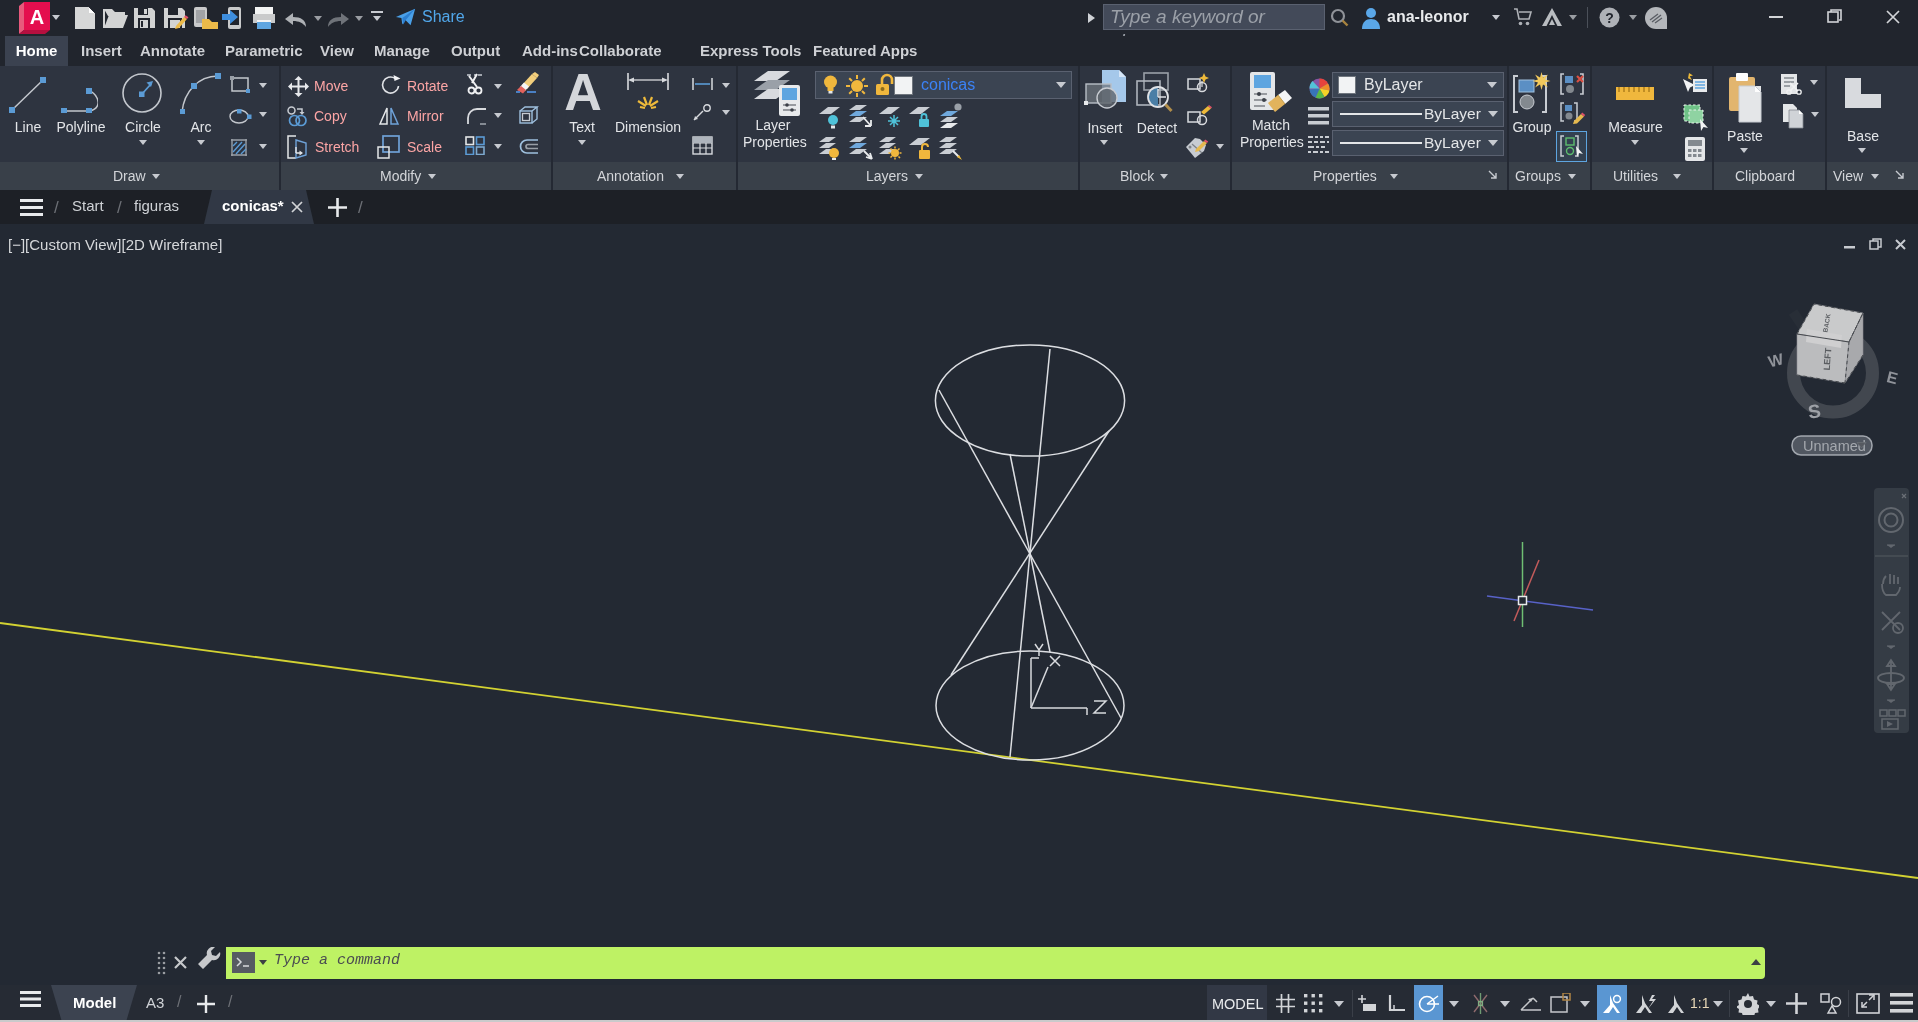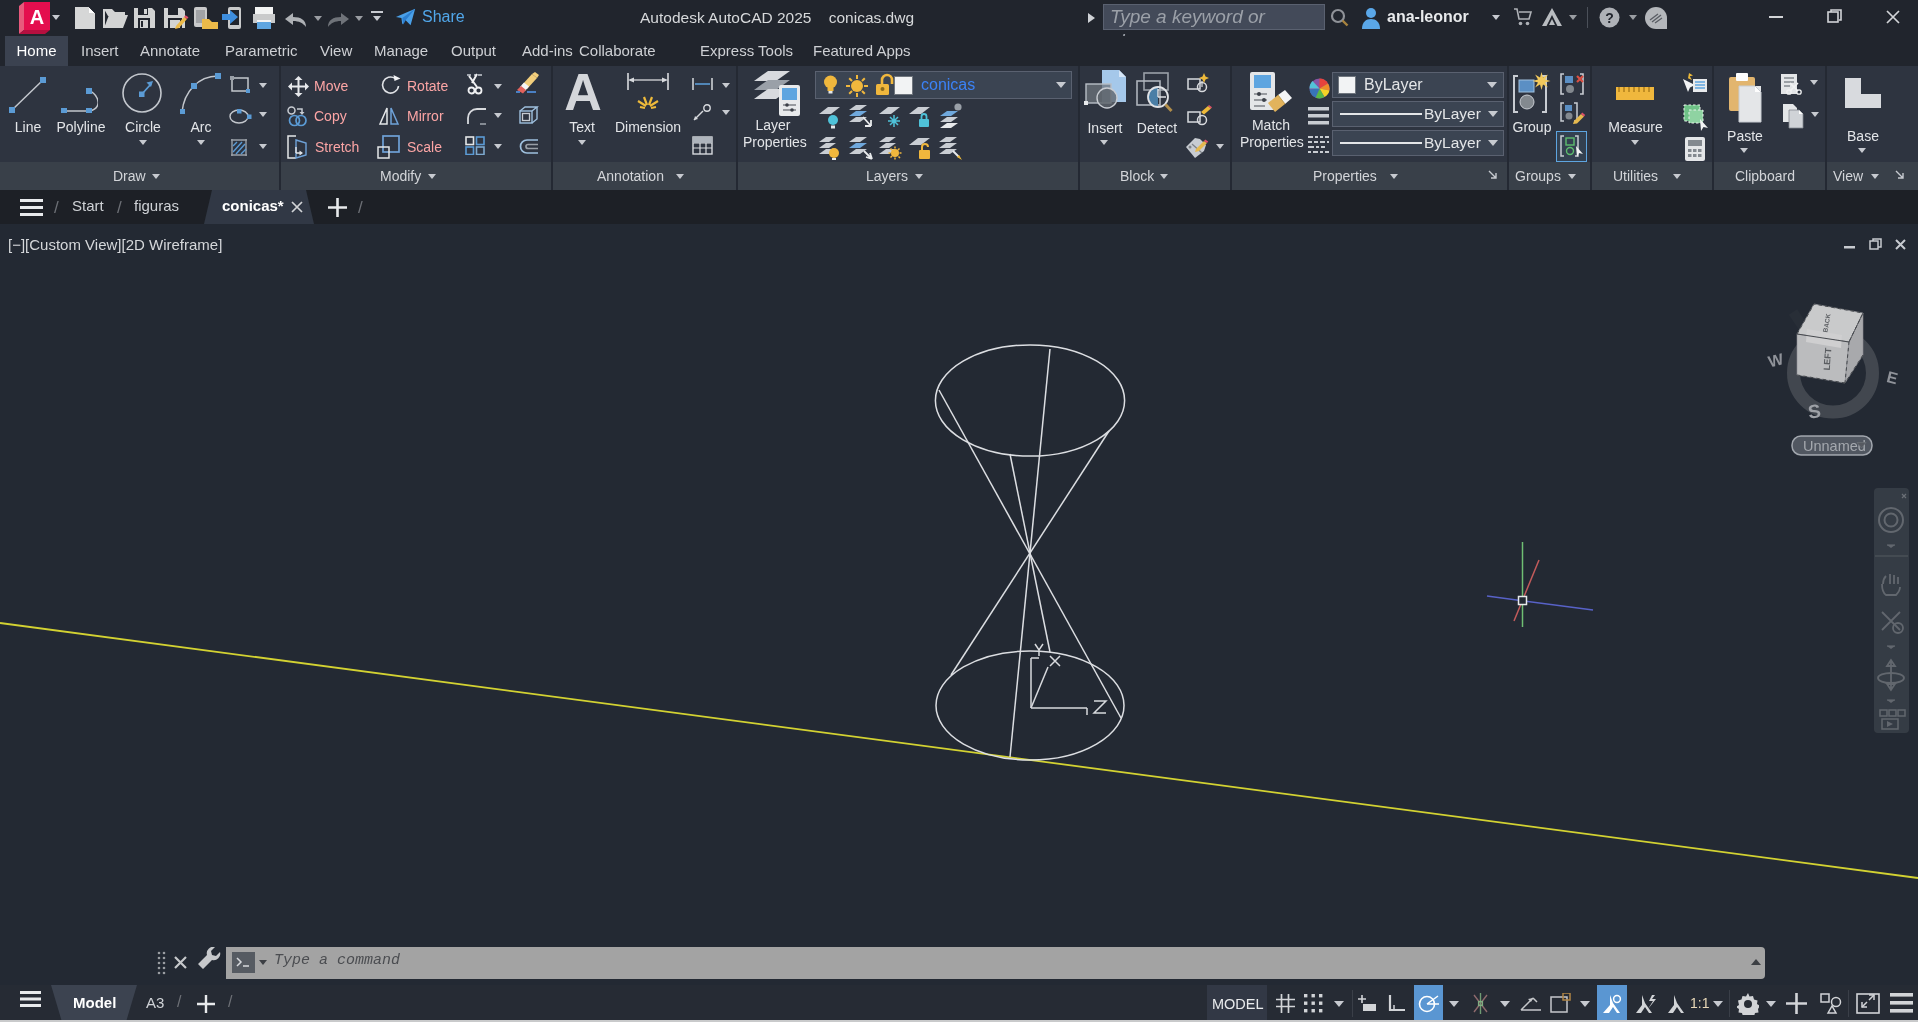--- a/index.html
+++ b/index.html
@@ -1,34 +1,34 @@
 <!DOCTYPE html>
 <html><head>
 <meta charset="utf-8">
 <style>
   * { margin:0; padding:0; box-sizing:border-box; }
   html,body { width:1918px; height:1022px; overflow:hidden; background:#232933; font-family:"Liberation Sans",sans-serif; }
   #app { position:relative; width:1918px; height:1022px; will-change: transform; }
   .abs { position:absolute; }
   #titlebar { position:absolute; left:0; top:0; width:1918px; height:36px; background:#21252d; }
   #tabrow { position:absolute; left:0; top:36px; width:1918px; height:30px; background:#21252d; }
-  .rtab { position:absolute; top:0; height:30px; line-height:30px; color:#ced0d4; font-size:15px; }
+  .rtab { position:absolute; top:0; height:30px; line-height:30px; color:#ced0d4; font-size:15px;font-weight:bold; }
   #ribbon { position:absolute; left:0; top:66px; width:1918px; height:96px; background:#2e3440; }
   #labelstrip { position:absolute; left:0; top:162px; width:1918px; height:28px; background:#394049; }
   .plabel { position:absolute; top:168px; font-size:14px; color:#d3d5d9; white-space:nowrap; }
   .psep { position:absolute; top:66px; width:2px; height:124px; background:#242933; }
   .dar2 { position:absolute; width:0; height:0; border-left:4px solid transparent; border-right:4px solid transparent; border-top:5px solid #c7cad0; }
   .biglabel { position:absolute; font-size:14px; color:#e3e5e8; text-align:center; white-space:nowrap; }
   .rowlabel { position:absolute; font-size:14px; color:#fca5a5; white-space:nowrap; line-height:19px; }
   #filetabs { position:absolute; left:0; top:190px; width:1918px; height:34px; background:#1d2026; }
   .ftsep { position:absolute; top:8px; width:14px; height:18px; color:#6d7076; font-size:17px; }
   #canvas { position:absolute; left:0; top:224px; width:1918px; height:798px; background:#232933; }
   #statusbar { position:absolute; left:0; top:985px; width:1918px; height:37px; background:#262b34; }
   #cmdhist { position:absolute; left:234px; top:922px; width:560px; height:21px; background:#3b3f46; color:#b9bcc1; font-family:"Liberation Mono",monospace; font-size:14.5px; line-height:21px; padding-left:6px; white-space:nowrap; }
-  #cmdbar { position:absolute; left:226px; top:947px; width:1539px; height:32px; background:#a3a3a3; border-radius:0 4px 4px 0; }
+  #cmdbar { position:absolute; left:226px; top:947px; width:1539px; height:32px; background:#bef264; border-radius:0 4px 4px 0; }
 </style>
 </head>
 <body>
 <div id="app">
   <div id="titlebar">
 
     <svg class="abs" style="left:17px;top:1px;" width="34" height="34" viewBox="0 0 34 34">
       <polygon points="2,5 7,1 7,29 2,33" fill="#e8597c"></polygon>
       <polygon points="2,33 7,29 33,29 28,33" fill="#b50f3f"></polygon>
       <rect x="7" y="1" width="26" height="28" fill="#e40e4e"></rect>
@@ -81,21 +81,20 @@
     <div class="dar2" style="left:355px;top:16px;border-top-color:#9a9da2"></div>
     <div class="abs" style="left:371px;top:11px;width:12px;height:2px;background:#c7cad0"></div>
     <div class="dar2" style="left:373px;top:16px;"></div>
 
     <svg class="abs" style="left:395px;top:7px" width="22" height="22" viewBox="0 0 24 22">
         <path d="M1 10L22 1l-5 18-6-6-3 5-1-7z" fill="#4aa0e8"></path>
         <path d="M22 1L8 11l1 7 3-5z" fill="#2c7fd0"></path>
       </svg>
     <div class="abs" style="left:422px;top:8px;font-size:16px;color:#51a7ea;">Share</div>
 
-    <div class="abs" style="left:640px;top:9px;width:500px;font-size:15.5px;color:#d7d9db;">Autodesk AutoCAD 2025&nbsp;&nbsp;&nbsp;&nbsp;conicas.dwg</div>
 
     <svg class="abs" style="left:1087px;top:12px" width="9" height="12" viewBox="0 0 9 12">
         <path d="M1 1l7 5-7 5z" fill="#cfd2d6"></path>
       </svg>
     <div class="abs" style="left:1103px;top:4px;width:222px;height:26px;background:#434a59;border:1px solid #5a6170;color:#9ba0a8;font-style:italic;font-size:19px;line-height:24px;padding-left:6px;">Type a keyword or phrase</div>
     <svg class="abs" style="left:1330px;top:8px" width="20" height="20" viewBox="0 0 20 20">
         <circle cx="8" cy="8" r="6" fill="none" stroke="#8f9298" stroke-width="2.2"></circle>
         <path d="M12.5 12.5l5 5" stroke="#a8833f" stroke-width="2.4"></path>
       </svg>
     <svg class="abs" style="left:1361px;top:7px" width="20" height="22" viewBox="0 0 20 22">

